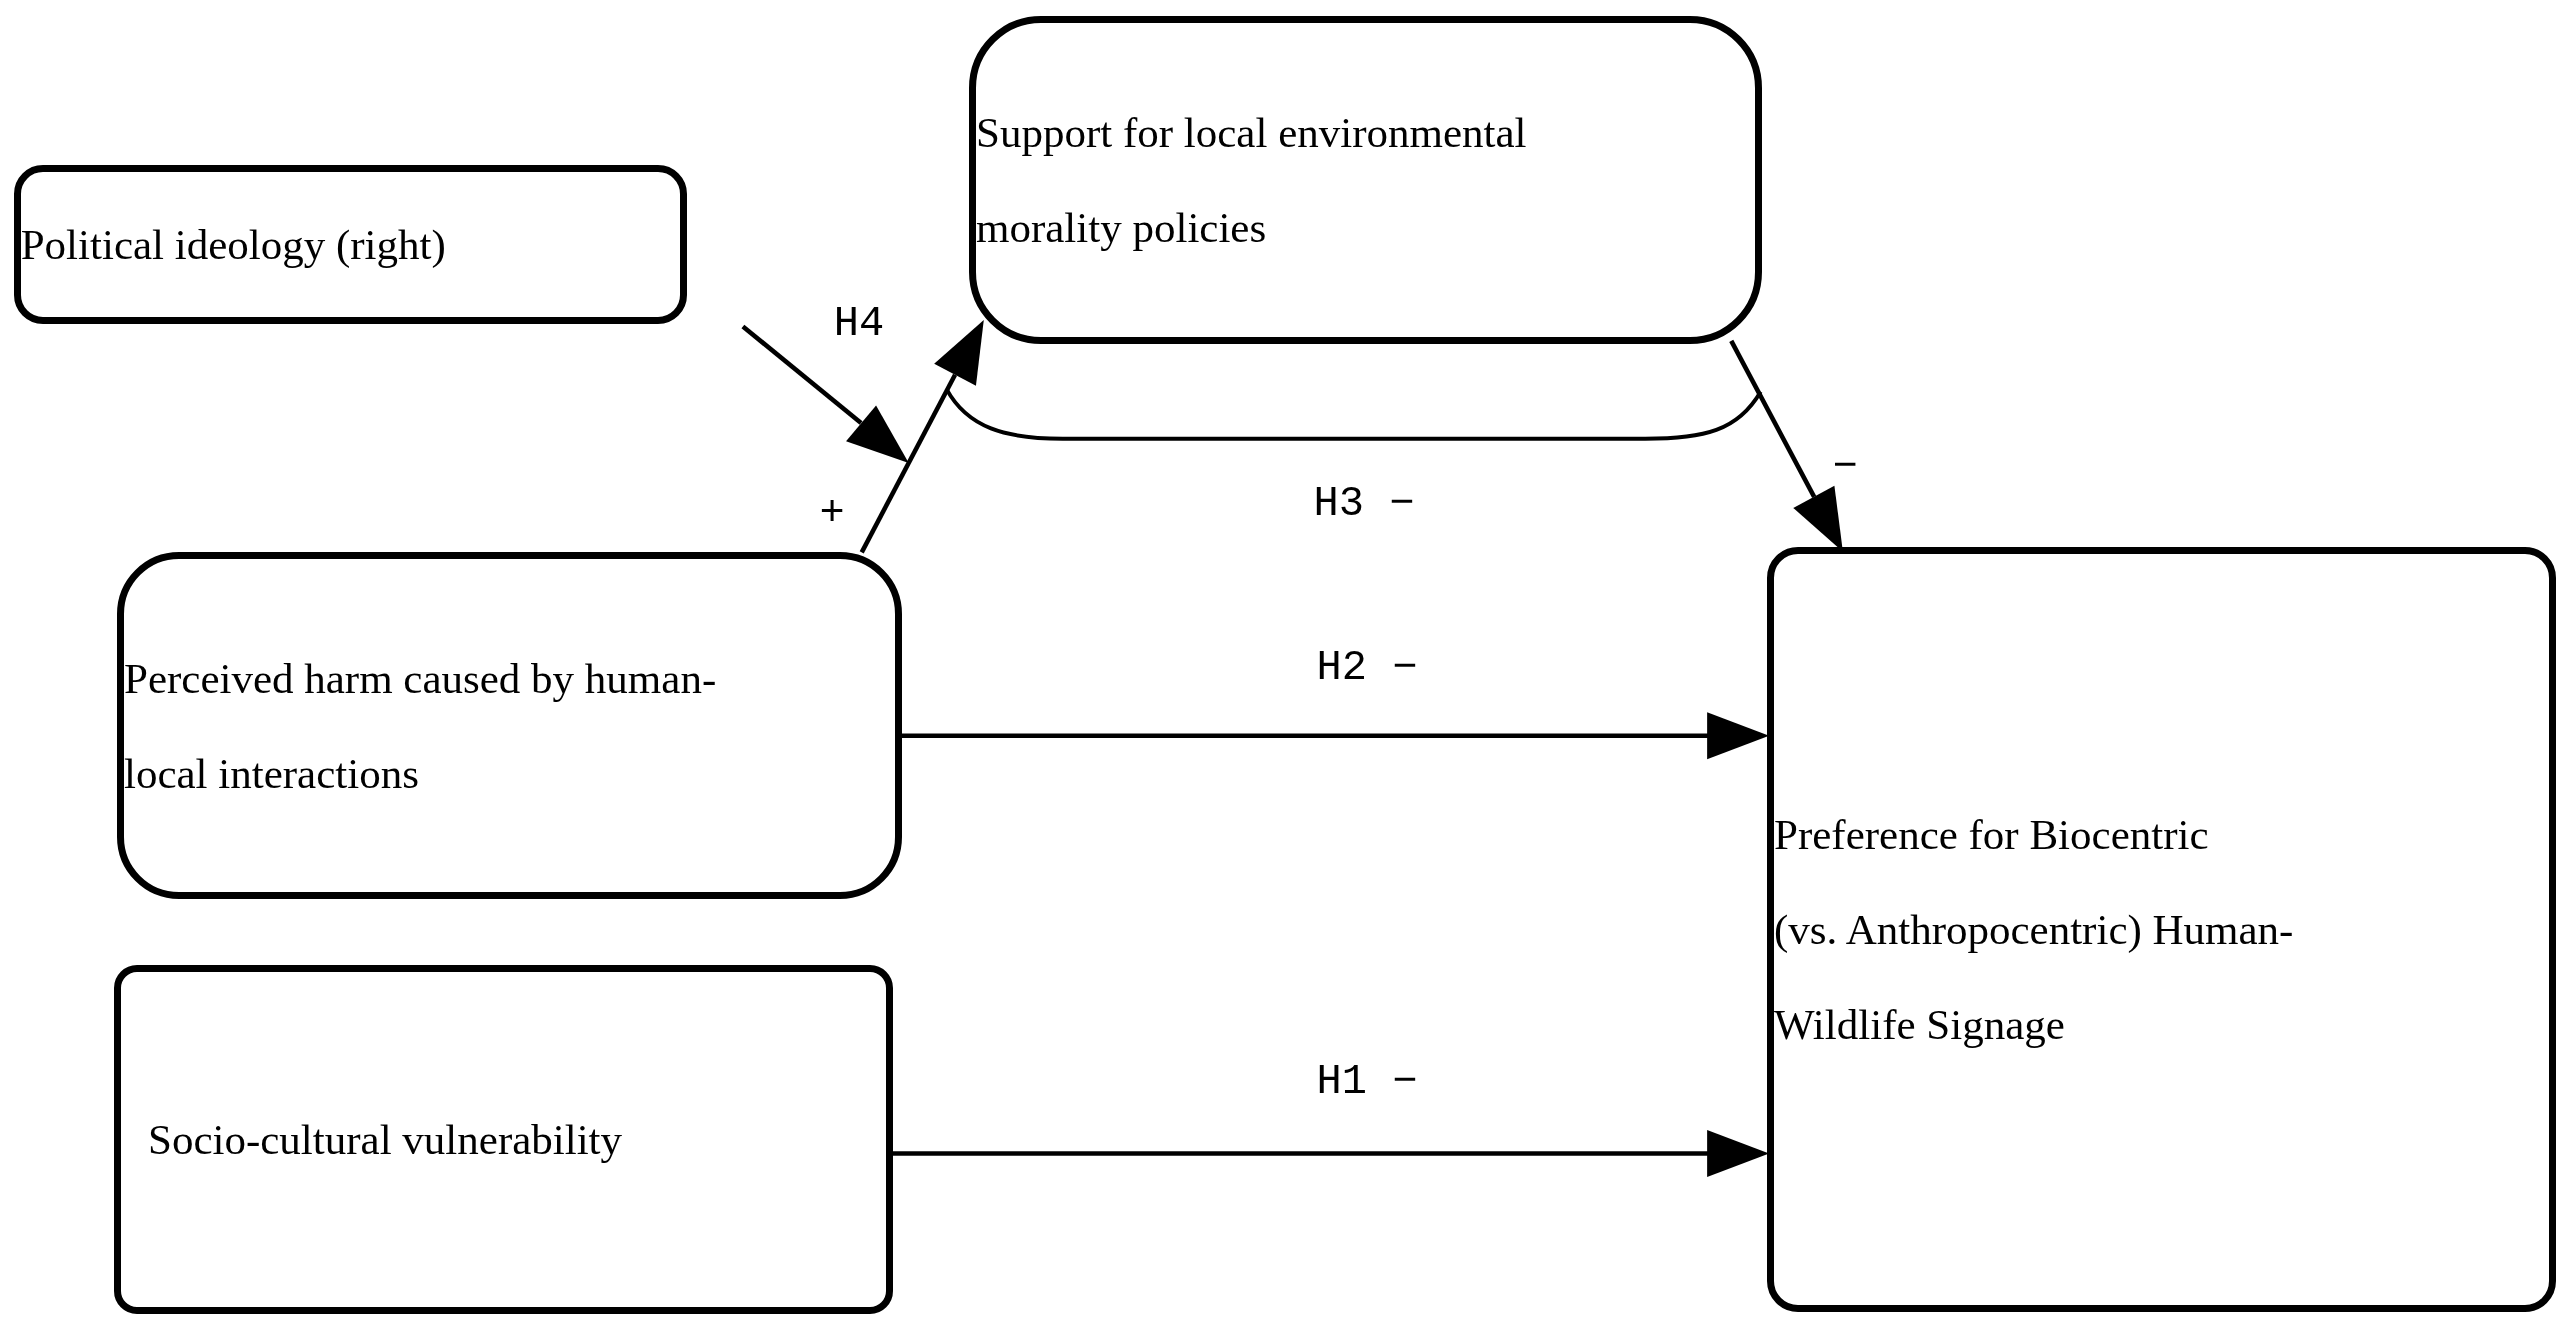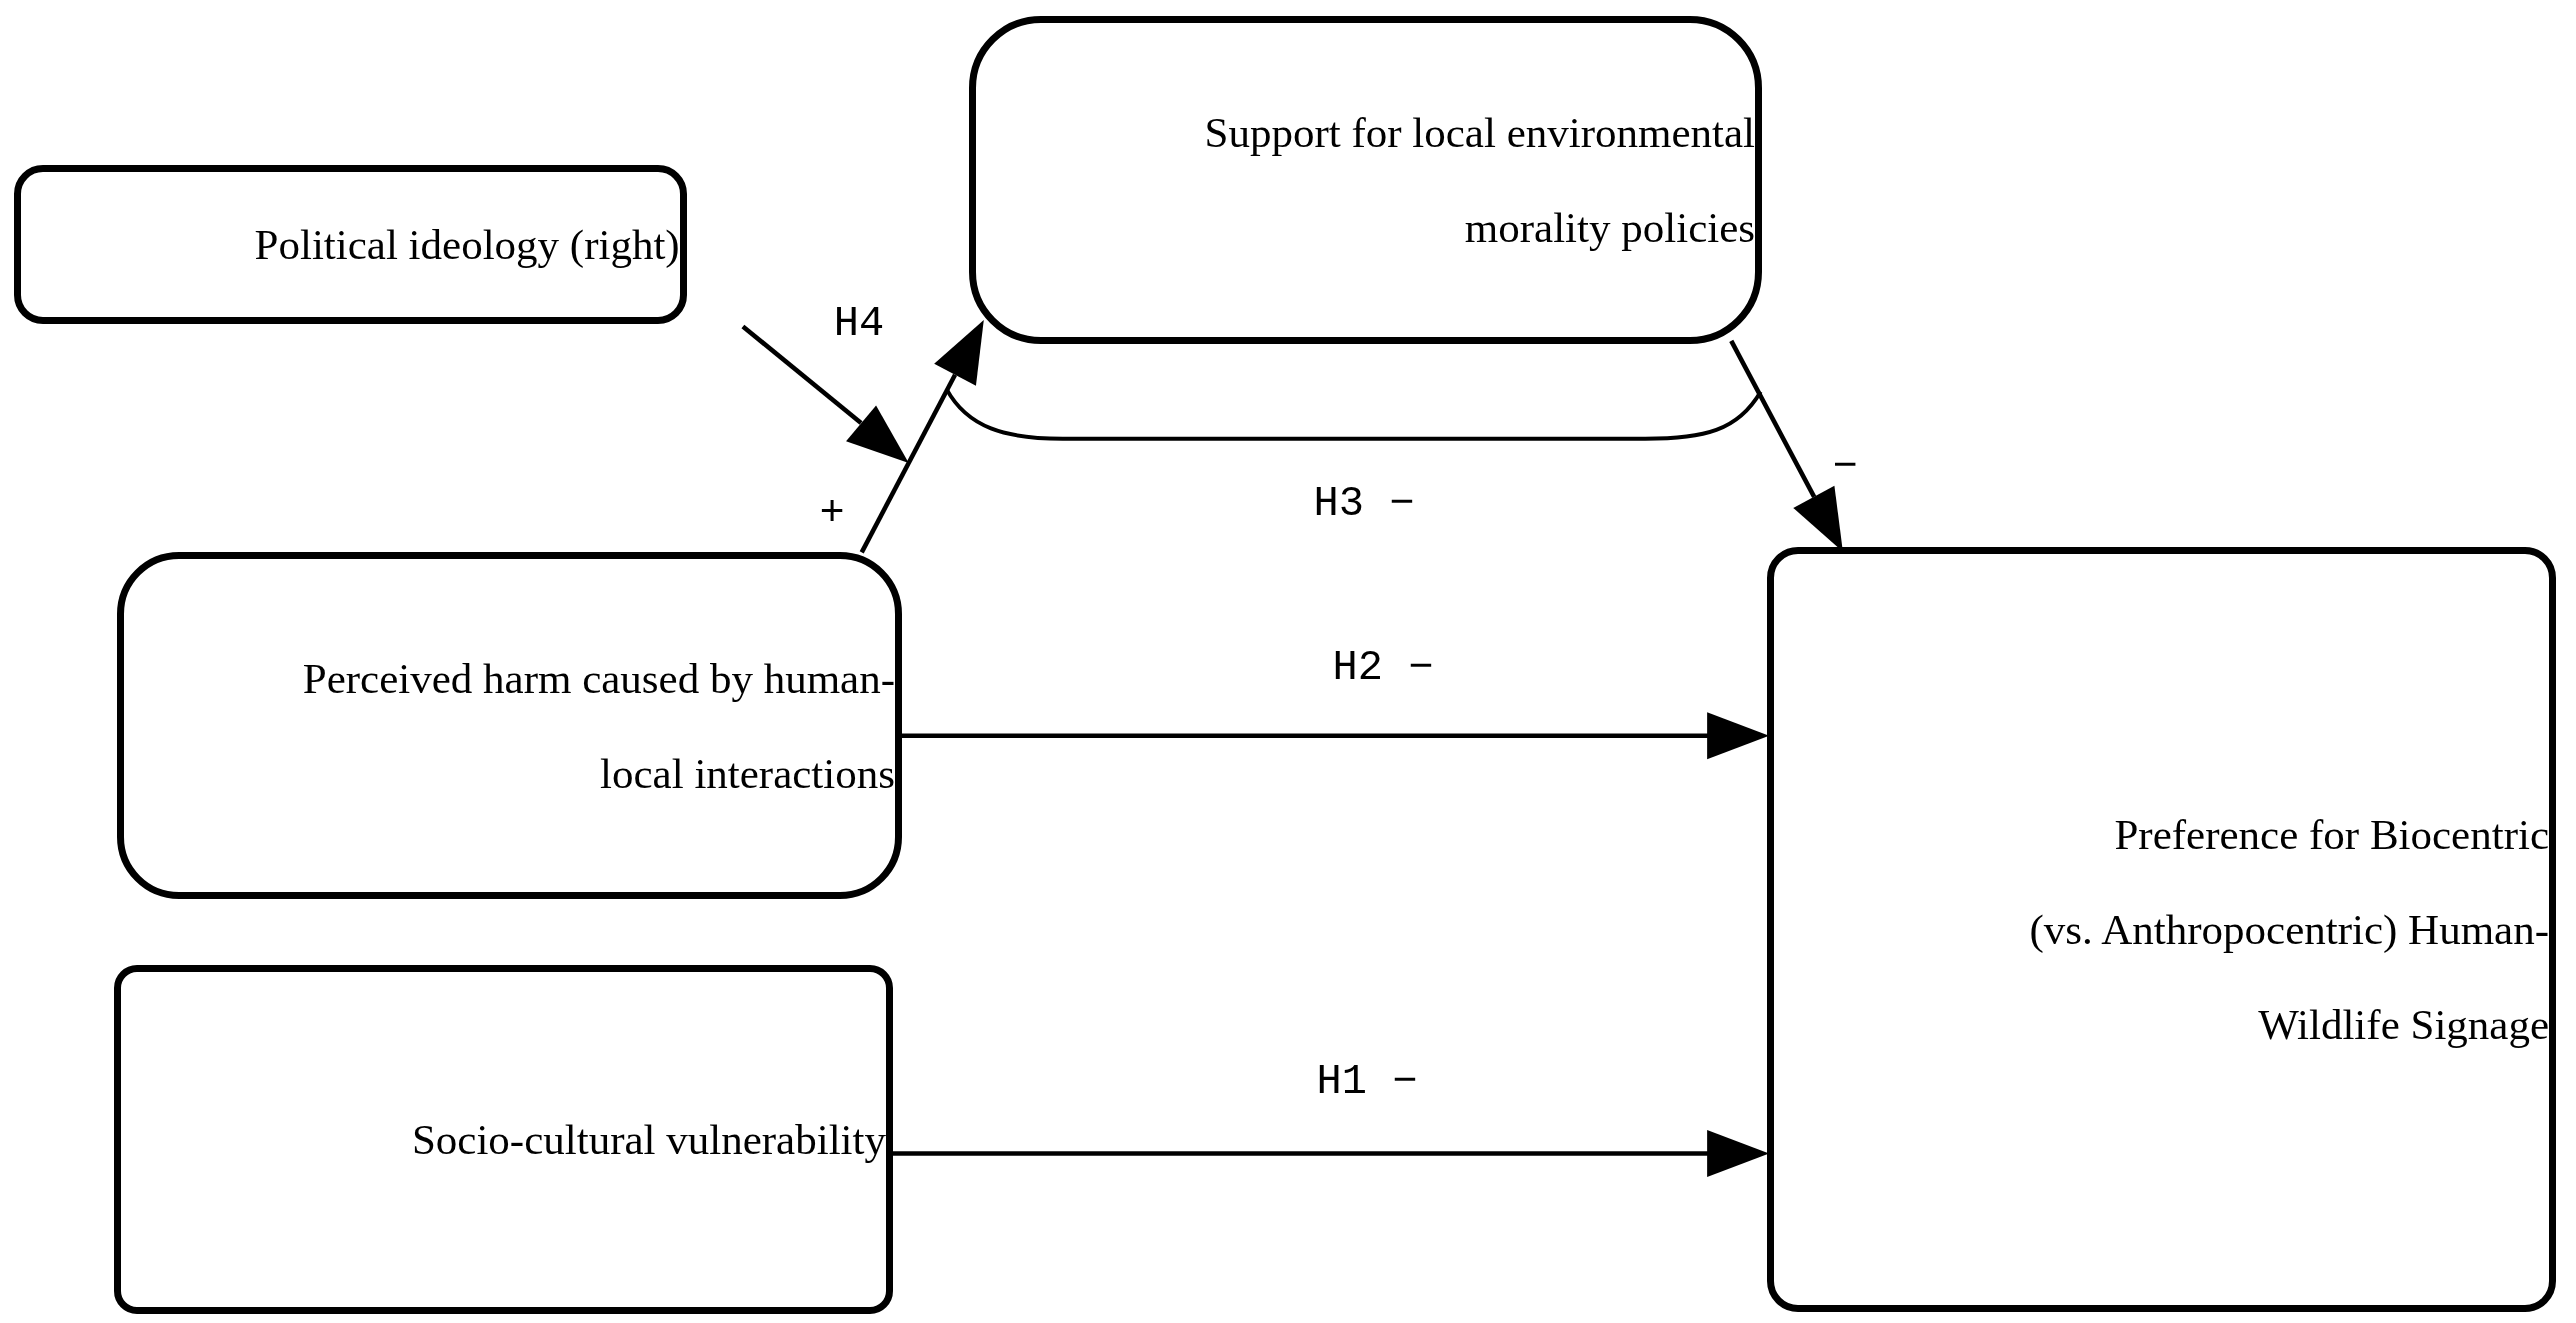--- a/index.html
+++ b/index.html
@@ -24,21 +24,21 @@
     height: 1324px;
   }
   .box {
     position: absolute;
     box-sizing: border-box;
     border: 7.8px solid #000000;
     background: #ffffff;
     display: flex;
     flex-direction: column;
     justify-content: center;
-    align-items: flex-end;
+    align-items: flex-start;
     text-align: center;
     font-size: 43px;
   }
   .box .bline {
     line-height: 95px;
     white-space: nowrap;
   }
   .box-political  { left: 13.7px;   top: 165px;  width: 673px; height: 159px;  border-radius: 29px; }
   .box-support    { left: 969px; top: 16.3px;   width: 793px; height: 328px;  border-radius: 72px; }
   .box-perceived  { left: 108px;  top: 552px;  width: 785px; height: 347px;  border-radius: 62px; margin-left: 9px; }
@@ -48,21 +48,21 @@
     position: absolute;
     transform: translate(-50%, -50%);
     font-size: 42px;
     white-space: nowrap;
     line-height: 1;
     font-family: Liberation Mono, monospace;
   }
   .lab-h4    { left: 859px; top: 324px; }
   .lab-plus  { left: 832px; top: 514px; }
   .lab-h3    { left: 1364px; top: 504px; }
-  .lab-h2    { left: 1367px; top: 668px; margin-left: 16px; }
+  .lab-h2    { left: 1367px; top: 668px; }
   .lab-h1    { left: 1367px; top: 1082px; }
   .lab-minus { left: 1845px; top: 467px; }
 </style>
 </head>
 <body>
 
 <div class="canvas">
 
   <svg class="connectors" viewBox="0 0 3946 2028" xmlns="http://www.w3.org/2000/svg">
 

